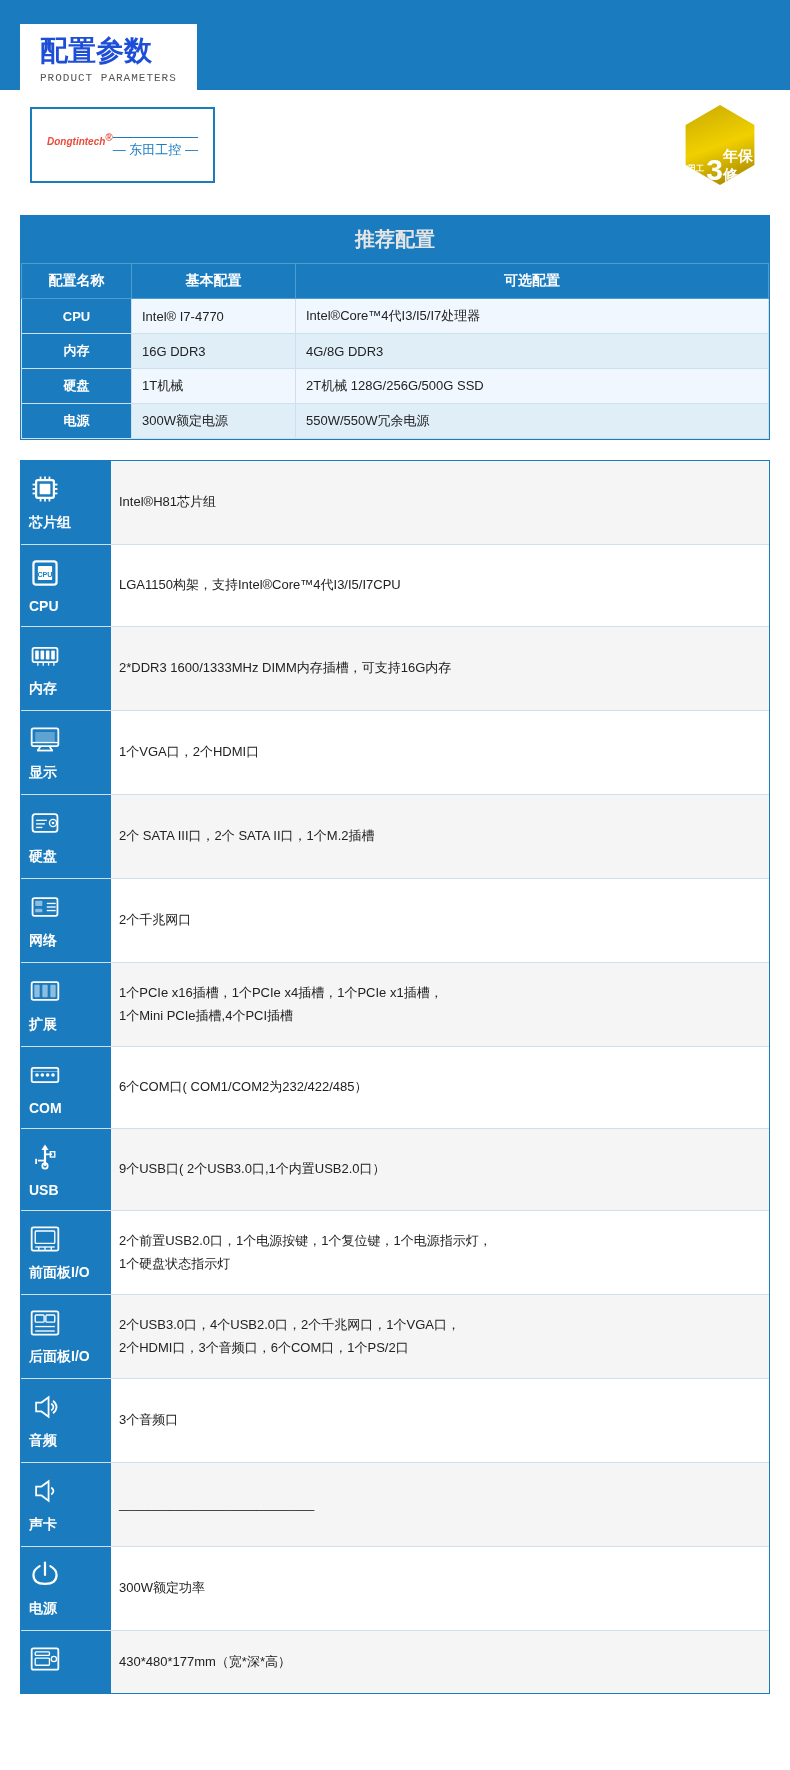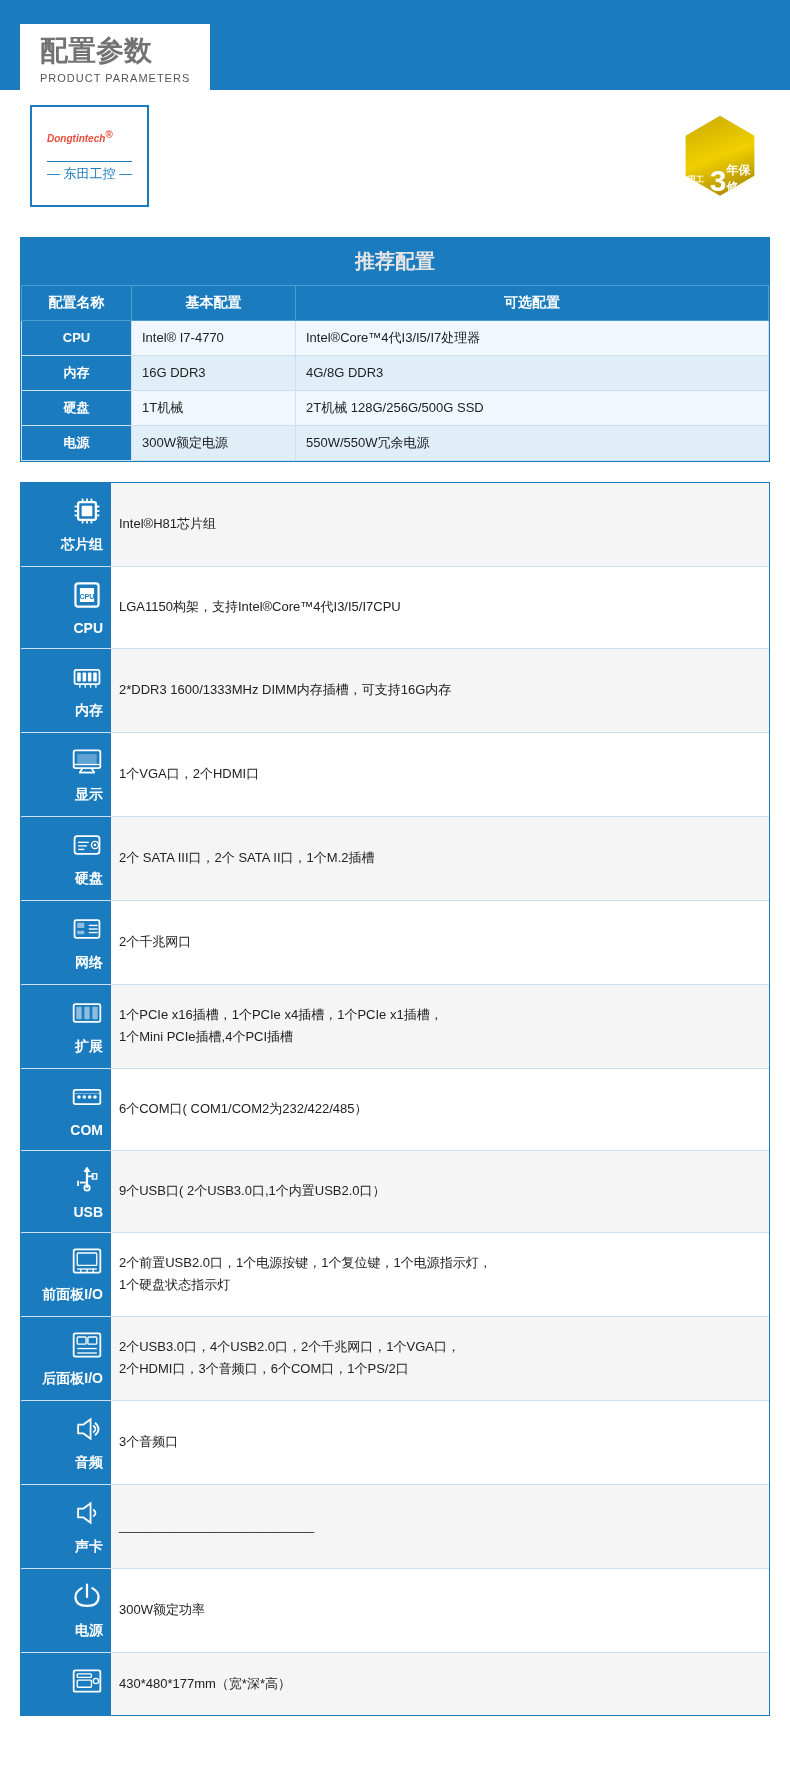--- a/index.html
+++ b/index.html
@@ -18,43 +18,44 @@
       height: 90px;
     }
     .header-title-box {
       background: #fff;
       padding: 8px 20px 6px 20px;
       display: inline-block;
     }
     .header-title-zh {
       font-size: 28px;
       font-weight: bold;
-      color: #737373;
+      color: #1d4ed8;
     }
     .header-title-en {
       font-size: 11px;
       color: #555;
       letter-spacing: 1px;
       margin-top: 2px;
+      font-family: Liberation Mono, monospace;
     }
 
     
     .logo-area {
       display: flex;
       align-items: center;
       justify-content: space-between;
       padding: 15px 30px;
       background: #fff;
     }
     .logo-box {
       border: 2px solid #1a7bbf;
       padding: 22px 15px;
       display: flex;
-      flex-direction: column;
-      align-items: flex-start;
+      flex-direction: row;
+      align-items: flex-end;
     }
     .logo-brand {
       font-size: 22px;
       font-weight: bold;
       color: #1a7bbf;
       font-style: italic;
     }
     .logo-brand span {
       color: #e74c3c;
       font-size: 10px;
@@ -147,21 +148,21 @@
     }
     .detail-table .icon-cell {
       background: #1a7bbf;
       width: 90px;
       text-align: center;
       color: #fff;
     }
     .detail-table .icon-cell .icon-wrap {
       display: flex;
       flex-direction: column;
-      align-items: flex-end;
+      align-items: flex-start;
       gap: 3px;
     }
     .detail-table .icon-img {
       font-size: 22px;
       display: block;
     }
     .detail-table .icon-label {
       font-size: 14px;
       font-weight: bold;
       color: #fff;
@@ -197,21 +198,21 @@
   <div style="position:relative;width:80px;height:80px;">
 
     <div style="
       width:80px;height:80px;
       background: linear-gradient(160deg,#c8a800,#f0d000,#9a7800);
       clip-path: polygon(50% 0%, 93% 25%, 93% 75%, 50% 100%, 7% 75%, 7% 25%);
       display:flex;flex-direction:row;align-items:flex-end;justify-content:center;
     ">
       <div style="font-size:8px;color:#fff;font-weight:bold;margin-bottom:0;">东田工控</div>
       <div style="font-size:30px;color:#fff;font-weight:bold;line-height:1;">3</div>
-      <div style="font-size:12px;color:#fff;font-weight:bold;">年保修</div>
+      <div style="font-size:15px;color:#fff;font-weight:bold;">年保修</div>
     </div>
   </div>
 </div>
 
 <div class="recommend-section">
   <div class="section-title-bar">推荐配置</div>
   <table class="config-table">
     <thead>
       <tr>
         <th>配置名称</th>

